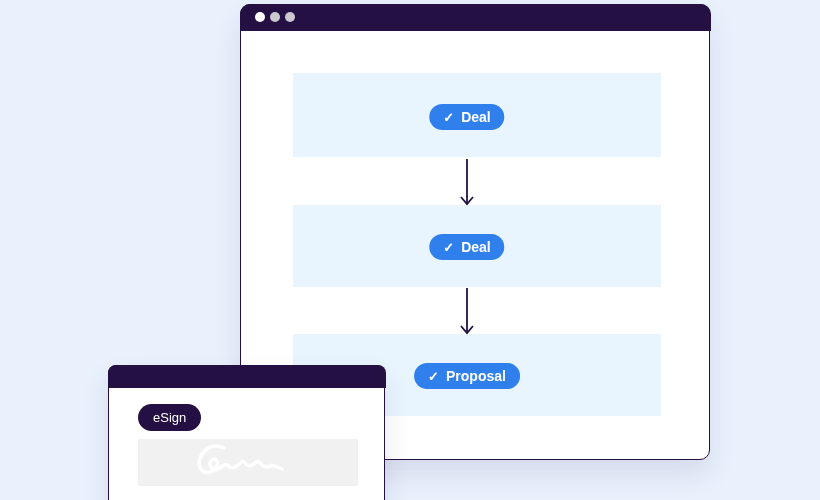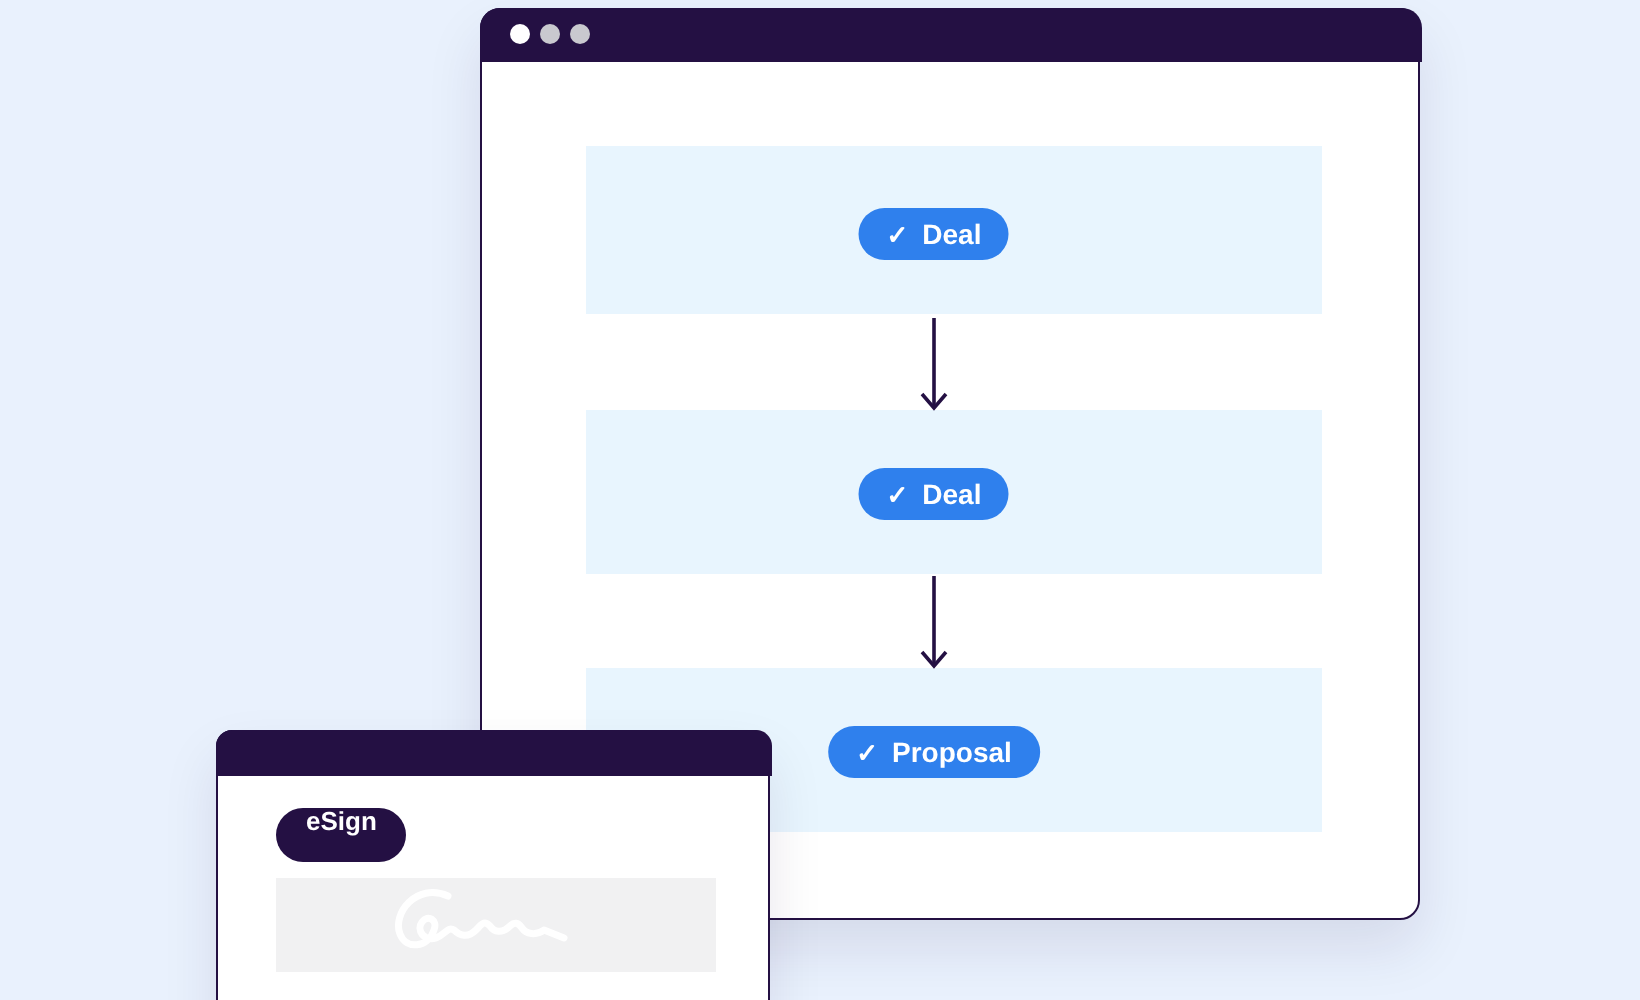--- a/index.html
+++ b/index.html
@@ -103,27 +103,28 @@
     z-index: 5;
   }
   .window.esign .titlebar {
     height: 23px;
     border-radius: 8px 8px 0 0;
   }
   .badge {
     position: absolute;
     left: 29px; top: 38px;
     display: inline-flex;
+    align-items: center;
     height: 27px;
     padding: 0 15px;
     background: #241043;
     color: #ffffff;
     border-radius: 14px;
     font-size: 13px;
-    font-weight: bold;
+    font-weight: normal;
     line-height: 1;
   }
   .sigbox {
     position: absolute;
     left: 29px; top: 73px;
     width: 220px; height: 47px;
     background: #f1f1f2;
   }
   .sigbox svg { display: block; }
 </style>

